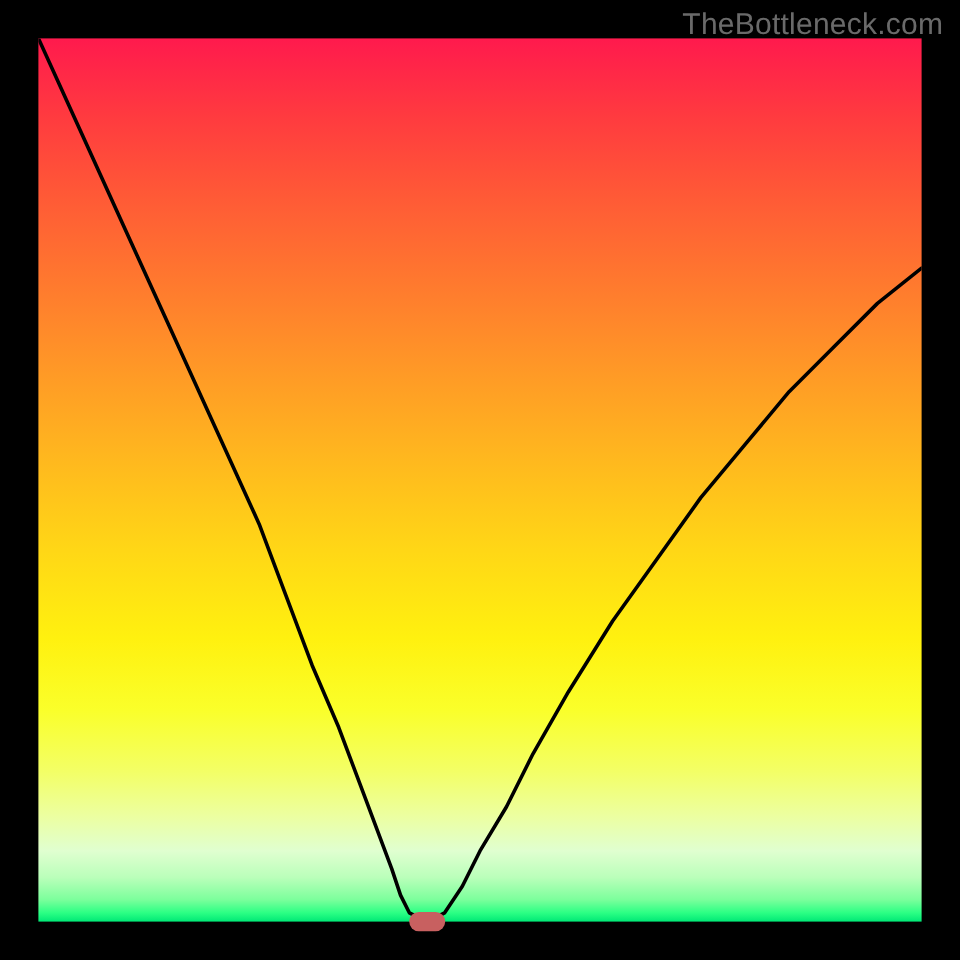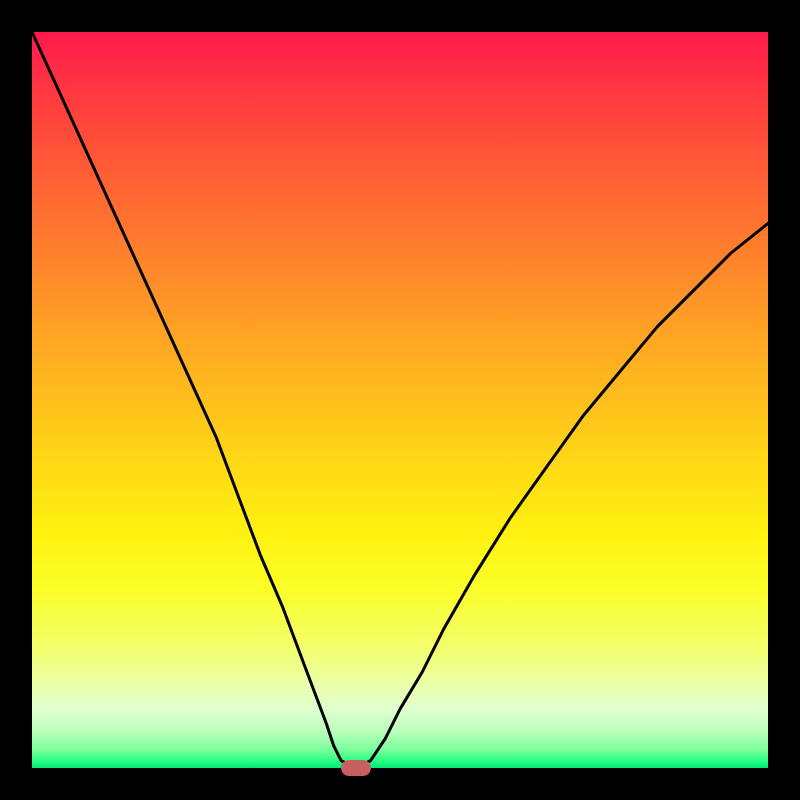--- a/index.html
+++ b/index.html
@@ -67,19 +67,20 @@
     height: 16px;
     background: #c86060;
     border-radius: 9px;
     transform: translate(-50%, -50%);
   }
 </style>
 </head>
 <body>
 
 <div class="frame">
+  <div class="watermark">TheBottleneck.com</div>
   <div class="plot">
     <svg class="curve" viewBox="0 0 736 736" preserveAspectRatio="none">
       <path id="curve-path" fill="none" stroke="#000" stroke-width="3" stroke-linecap="round" stroke-linejoin="round" d="M0.00 0.00 L36.80 80.96 L73.60 161.92 L110.40 242.88 L147.20 323.84 L184.00 404.80 L206.08 463.68 L228.16 522.56 L250.24 574.08 L272.32 632.96 L294.40 691.84 L301.76 713.92 L309.12 728.64 L323.84 736.00 L338.56 728.64 L353.28 706.56 L368.00 677.12 L390.08 640.32 L412.16 596.16 L441.60 544.64 L478.40 485.76 L515.20 434.24 L552.00 382.72 L588.80 338.56 L625.60 294.40 L662.40 257.60 L699.20 220.80 L736.00 191.36"></path>
     </svg>
     <div class="marker" id="marker" style="left: 323.84px; top: 736px;"></div>
   </div>
 </div>
 
 </body></html>

